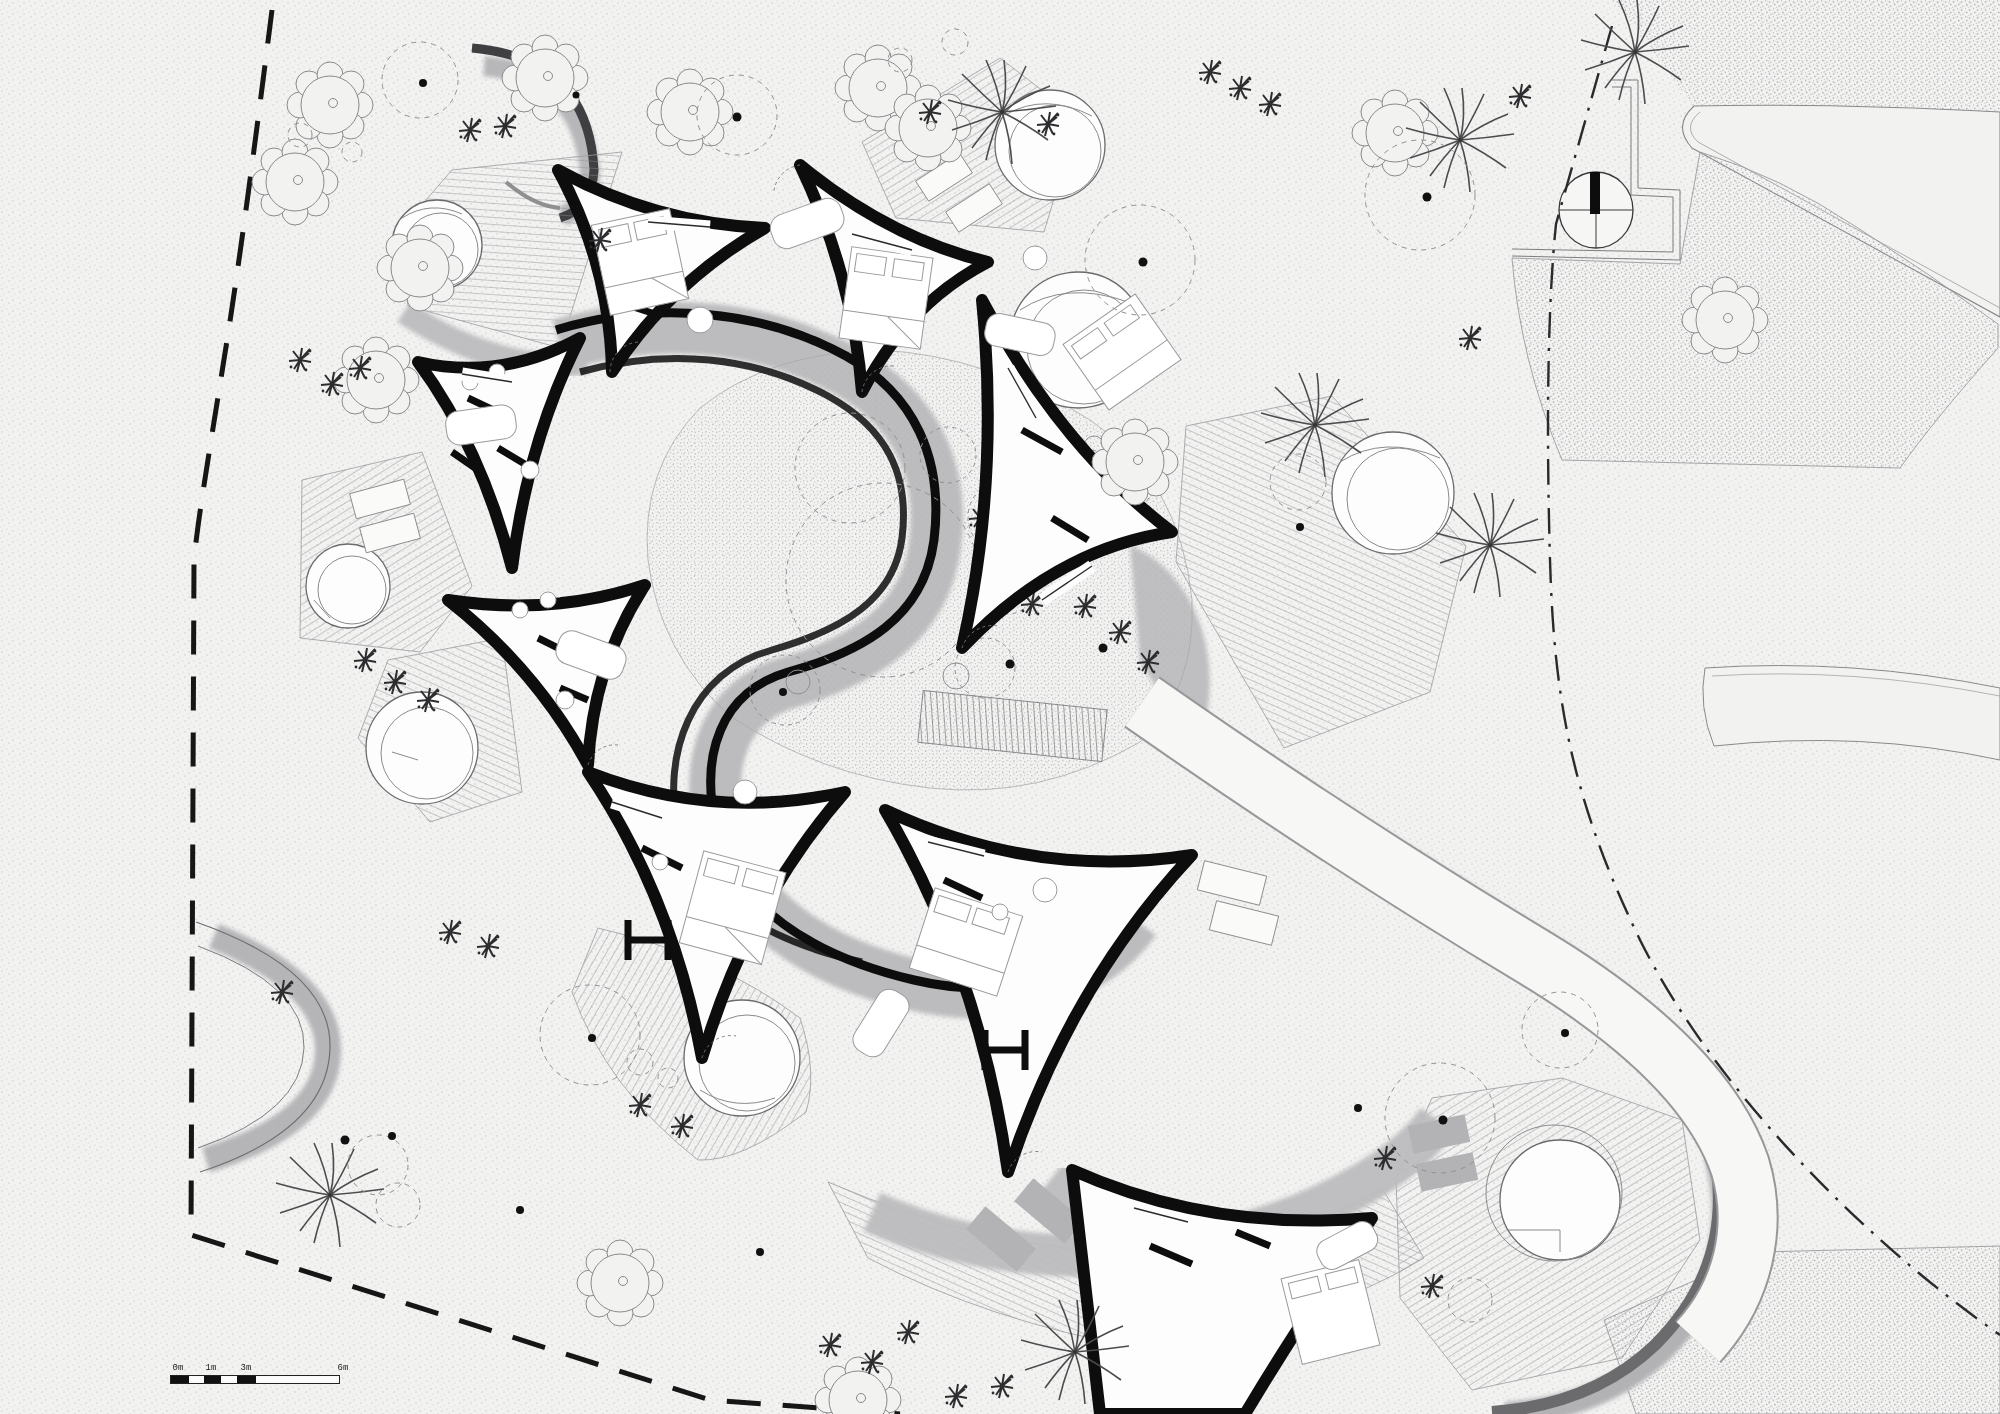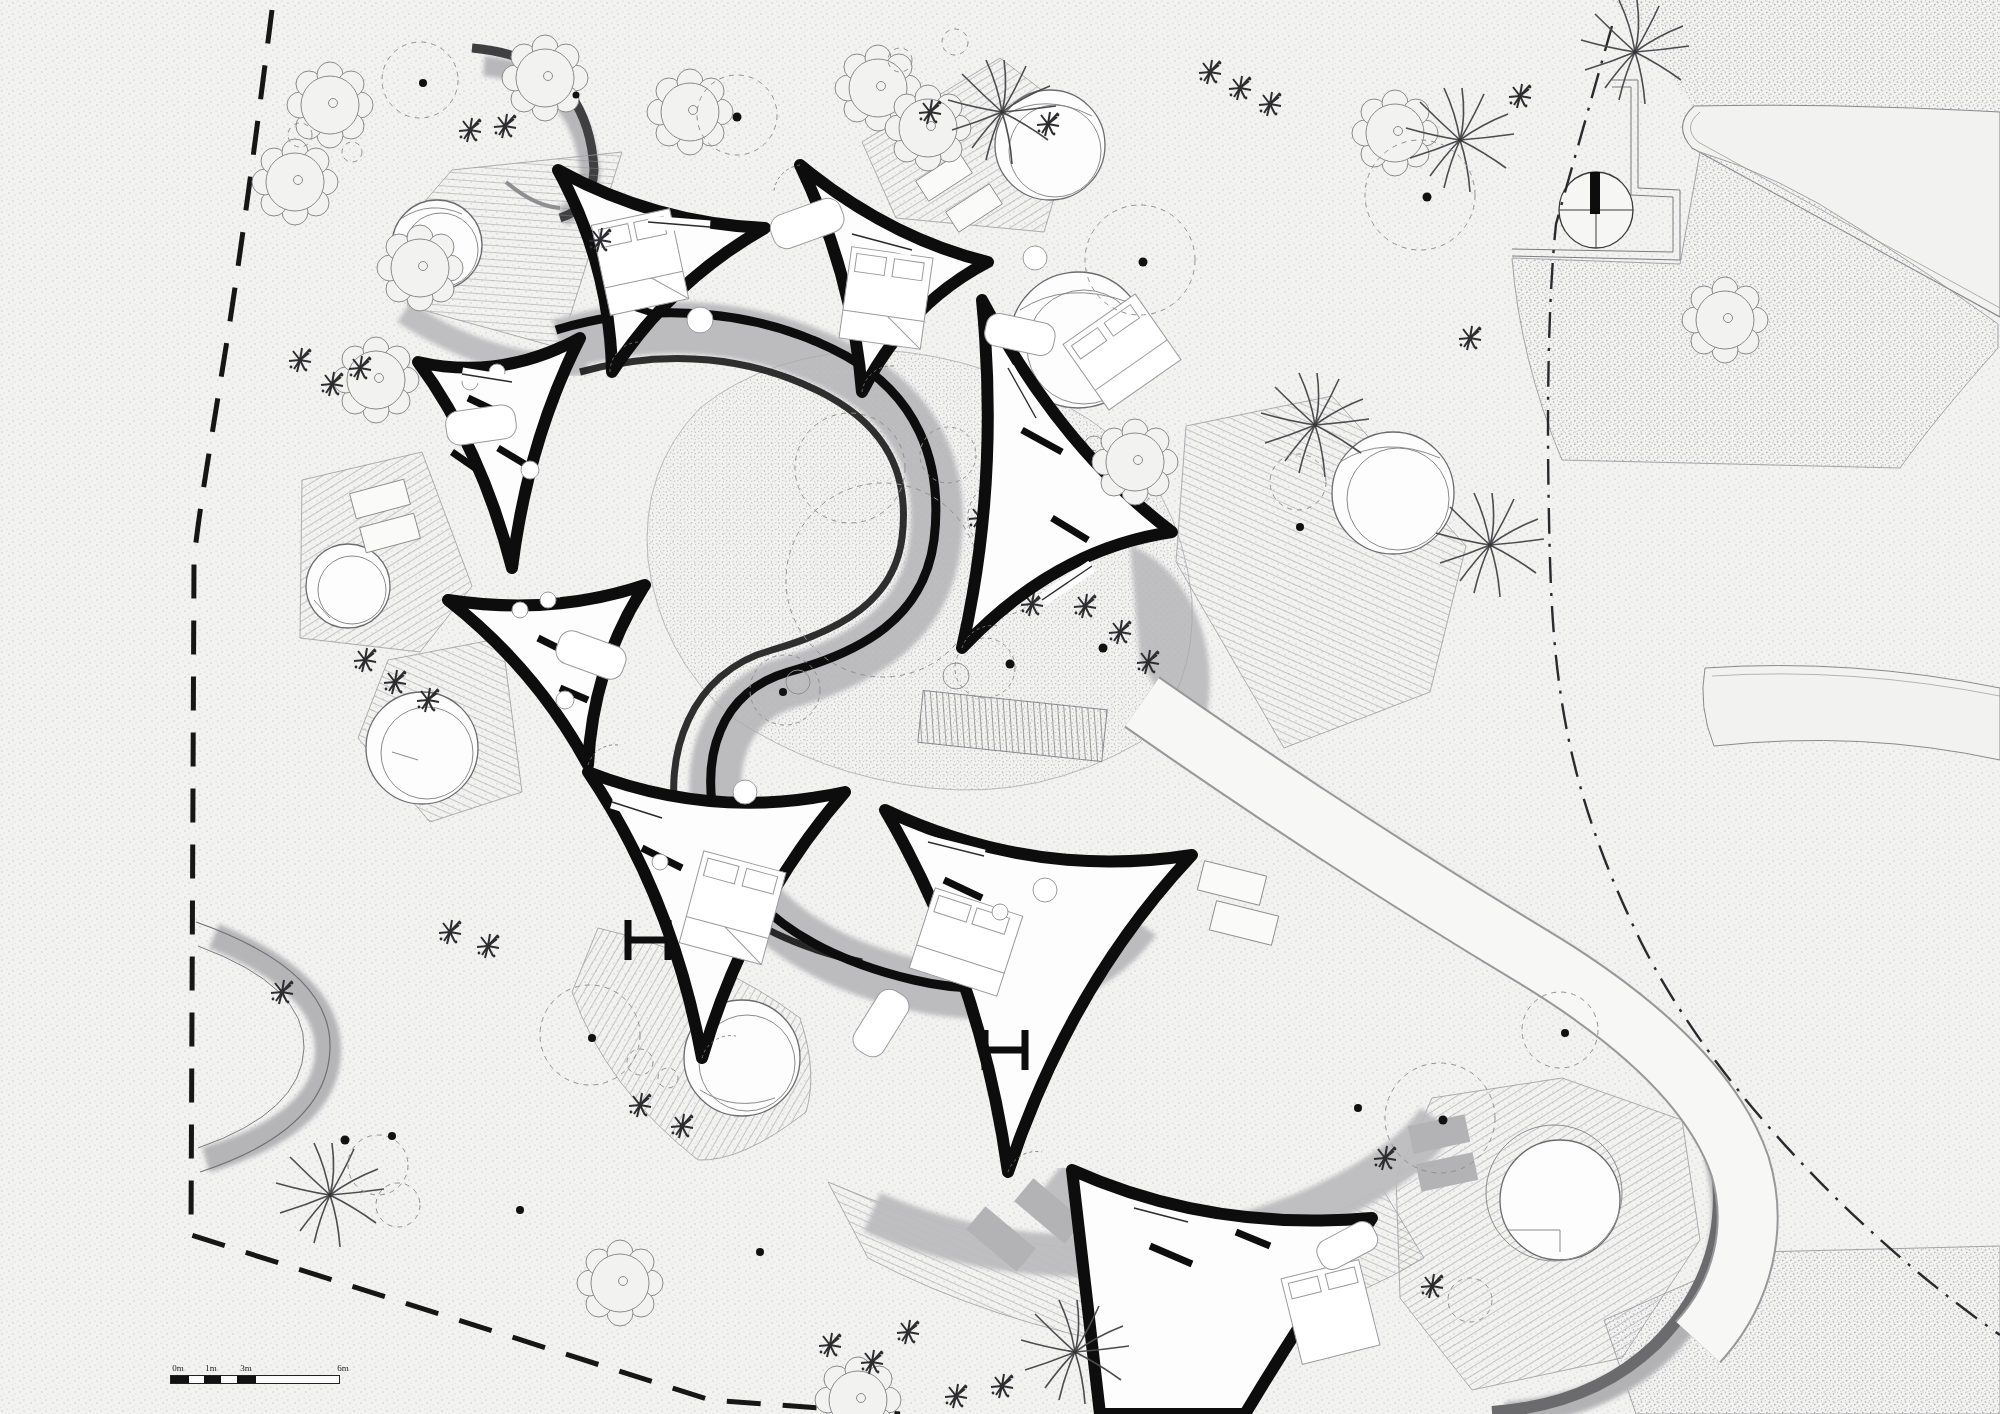--- a/index.html
+++ b/index.html
@@ -1,17 +1,17 @@
 <!DOCTYPE html>
 <html><head>
 <meta charset="utf-8">
 <style>
   html,body{margin:0;padding:0;background:#e8e8e8;}
   #stage{position:relative;width:2000px;height:1414px;overflow:hidden;
-         background:#f2f2f1;font-family:Liberation Serif, serif;}
+         background:#f2f2f1;font-family:Liberation Mono, monospace;}
   #plan-svg{position:absolute;left:0;top:0;}
   
   #scalebar{position:absolute;left:170px;top:1363px;width:190px;height:26px;}
   #scalebar .labels{position:relative;width:100%;height:11px;}
   #scalebar .labels span{position:absolute;font-size:9px;color:#222;transform:translateX(-50%);}
   #scalebar .bar{position:relative;margin-top:1px;height:7px;border:1px solid #222;
                  background:#fbfbfb;width:168px;}
   #scalebar .seg{position:absolute;top:0;height:100%;background:#111;}
   .s1{left:0;width:18px;} .s2{left:33px;width:17px;} .s3{left:66px;width:19px;}
 </style>

